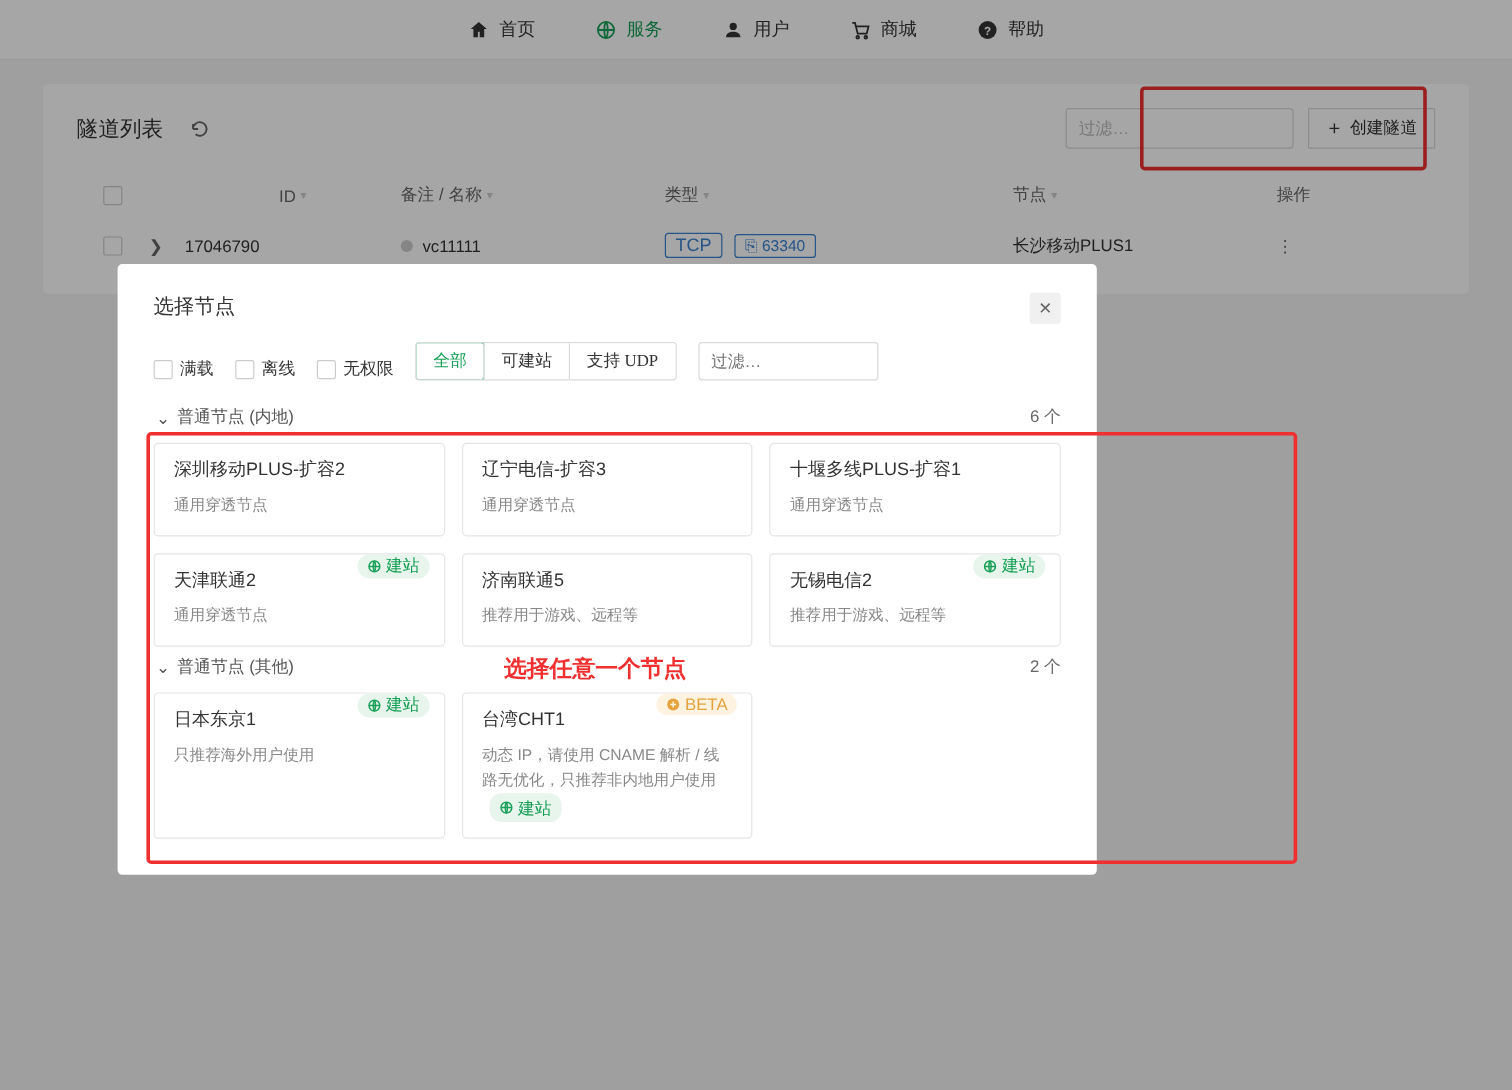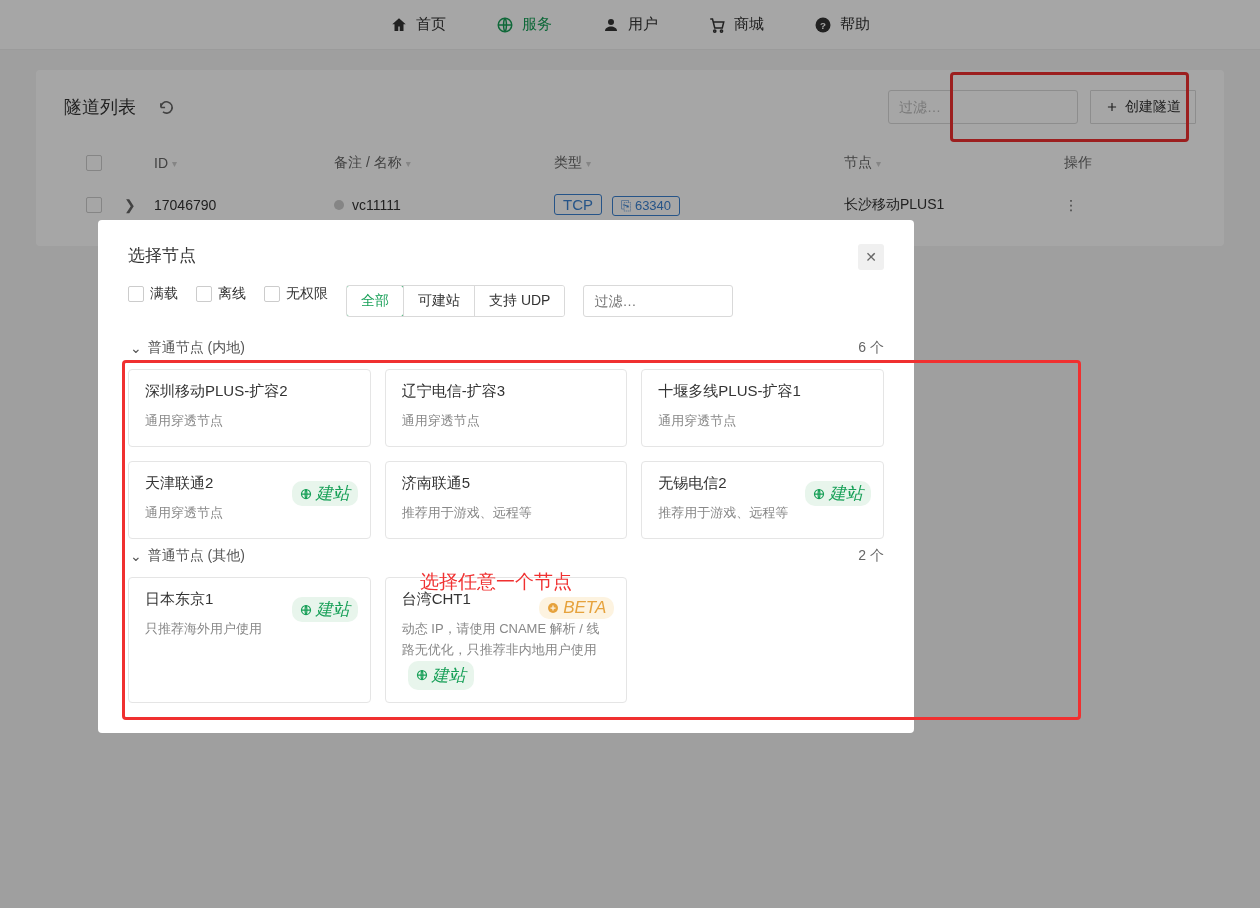--- a/index.html
+++ b/index.html
@@ -16,26 +16,26 @@
 .title-group { display: flex; align-items: center; gap: 22px; }
 .page-title { font-size: 18px; font-weight: 500; color: #333; }
 .reload-icon { color: #666; cursor: pointer; }
 .actions { display: flex; gap: 12px; align-items: center; }
 .search-input { height: 34px; width: 190px; border: 1px solid #d9d9d9; border-radius: 3px; padding: 0 10px; font-size: 14px; color: #333; }
 .search-input::placeholder { color: #bbb; }
 .create-btn { height: 34px; border: 1px solid #d9d9d9; background: #fff; border-radius: 1px; display: flex; align-items: center; gap: 6px; padding: 0 14px; font-size: 14px; color: #333; cursor: pointer; text-align: right; }
 
 .annot-box1 { position: absolute; border: 3px solid #f03030; border-radius: 4px; top: 72px; left: 950px; width: 239px; height: 70px; pointer-events: none; }
 .annot-box2 { position: absolute; border: 3px solid #f03030; border-radius: 4px; top: 360px; left: 122px; width: 959px; height: 360px; pointer-events: none; z-index: 101; }
-.annot-text { position: absolute; color: #f03030; font-size: 19px; font-weight: 400; top: 569px; left: 420px; z-index: 102; }
+.annot-text { position: absolute; color: #f03030; font-size: 19px; font-weight: 700; top: 544px; left: 420px; z-index: 102; }
 
 .table-head { display: flex; align-items: center; color: #666; font-size: 14px; padding: 4px 0 12px 0; }
 .col-chk { width: 60px; display:flex; justify-content:center; }
 .col-exp { width: 30px; }
-.col-id { width: 180px; }
+.col-id { width: 180px; justify-content: center; }
 .col-name { width: 220px; }
 .col-type { width: 290px; }
 .col-node { width: 220px; }
 .col-act { flex: 1; }
 .th { display:flex; align-items:center; gap:4px; }
 .sort-icon { color:#ccc; font-size:10px; }
 
 .table-row { display: flex; align-items: center; font-size: 14px; color: #333; padding: 10px 0; }
 .chk { width: 16px; height: 16px; border: 1px solid #ccc; border-radius: 2px; background:#fff; }
 .exp-icon { color: #666; }
@@ -43,37 +43,37 @@
 .tag-tcp { display:inline-block; padding: 1px 8px; border:1px solid #3b82d1; color:#3b82d1; font-size:15px; border-radius:3px; margin-right:6px; }
 .tag-port { display:inline-block; padding: 1px 8px; border:1px solid #3b82d1; color:#3b82d1; font-size:13px; border-radius:3px; }
 .action-dots { color:#666; cursor:pointer; }
 
 .overlay { position: absolute; inset: 0; background: rgba(0,0,0,0.35); z-index: 50; }
 .modal { position: absolute; top: 220px; left: 98px; width: 816px; background: #fff; border-radius: 4px; z-index: 100; padding: 24px 30px 30px 30px; }
 .modal-header { display: flex; justify-content: space-between; align-items: flex-start; }
 .modal-title { font-size: 17px; color: #333; margin-bottom: 18px; }
 .close-btn { width: 26px; height: 26px; background: #f0f0f0; border-radius: 3px; display:flex; align-items:center; justify-content:center; cursor:pointer; color:#666; font-size:14px; }
 
-.filter-row { display: flex; align-items: flex-start; gap: 18px; margin-bottom: 22px; }
+.filter-row { display: flex; align-items: flex-end; gap: 18px; margin-bottom: 22px; }
 .chkitem { display:flex; align-items:center; gap:6px; font-size:14px; color:#333; }
 .seg { display:flex; border:1px solid #d9d9d9; border-radius:3px; overflow:hidden; }
-.seg-btn { padding: 6px 14px; font-size:14px; background:#fff; color:#333; cursor:pointer; border:none; }
+.seg-btn { padding: 6px 14px; font-size:14px; background:#fff; color:#333; cursor:pointer; border:none;font-family:Liberation Serif, serif; }
 .seg-btn.active { border:1px solid #18a058; color:#18a058; border-radius:3px; margin:-1px; }
 .seg-btn + .seg-btn { border-left:1px solid #d9d9d9; }
 .modal-search { height: 32px; width: 150px; border:1px solid #d9d9d9; border-radius:3px; padding:0 10px; font-size:14px; }
 
 .group-head { display:flex; align-items:center; justify-content:space-between; font-size:14px; color:#555; margin: 8px 0 12px 2px; }
 .group-title { display:flex; align-items:center; gap:6px; }
 .count { color:#666; }
 
 .node-grid { display:grid; grid-template-columns: repeat(3, 1fr); gap: 14px; }
 .node-card { border:1px solid #e5e5e5; border-radius:4px; padding: 12px 16px; cursor:pointer; min-height:78px; position:relative; }
 .node-name { font-size:15px; color:#333; margin-bottom:10px; }
 .node-desc { font-size:13px; color:#888; line-height:1.6; }
-.badge { display:inline-flex; align-items:center; gap:4px; font-size:17px; padding:1px 8px; border-radius:10px; position:absolute; top:19px; right:12px;font-style:italic; }
+.badge { display:inline-flex; align-items:center; gap:4px; font-size:14px; padding:1px 8px; border-radius:10px; position:absolute; top:0; right:12px; }
 .badge-site { background:#e8f5ec; color:#18a058; }
 .badge-beta { background:#fdf3e0; color:#e6a23c; }
 .badge-site2 { position:static; display:inline-flex; margin-left:6px; }
 .globe-sm { width:12px; height:12px; }
 
 svg { display:block; }
 </style>
 </head>
 <body>
 

